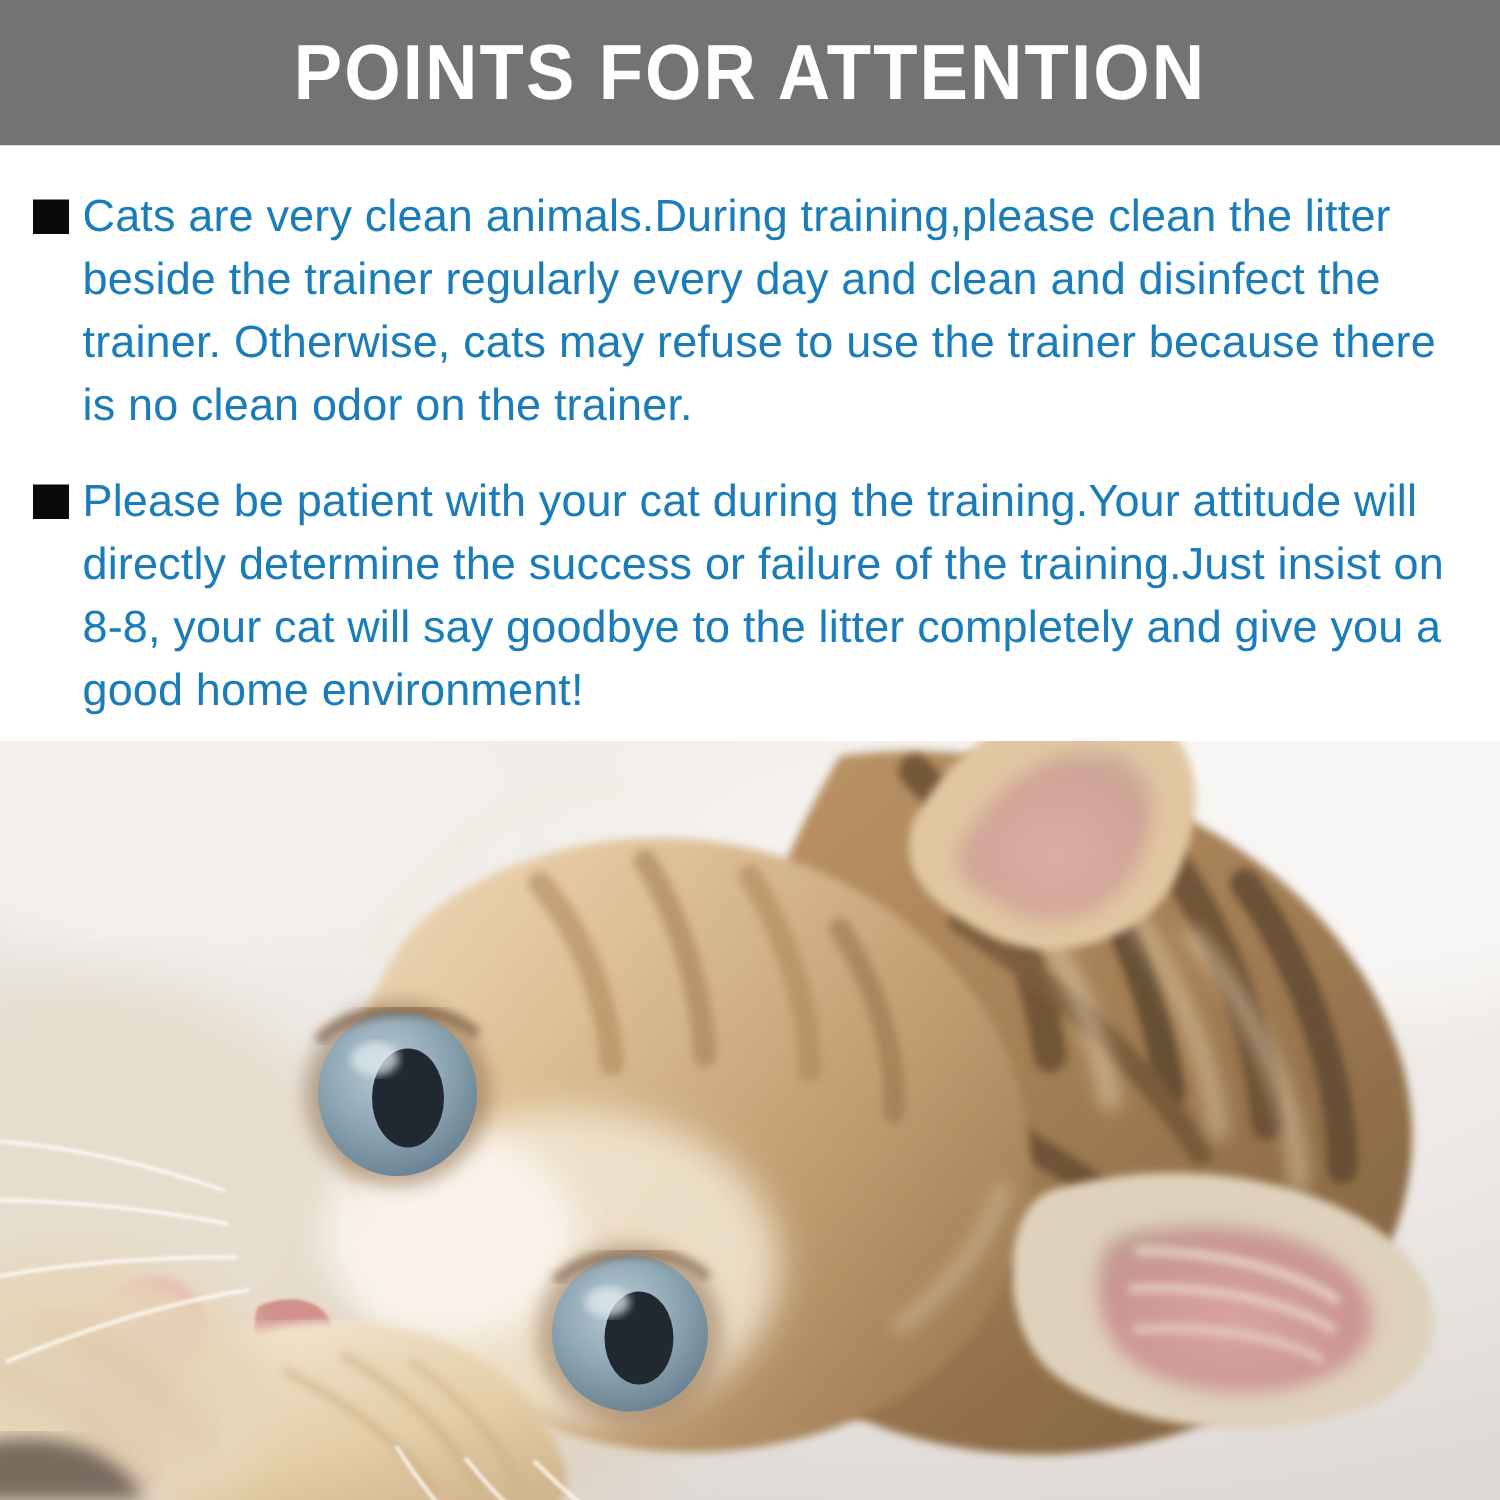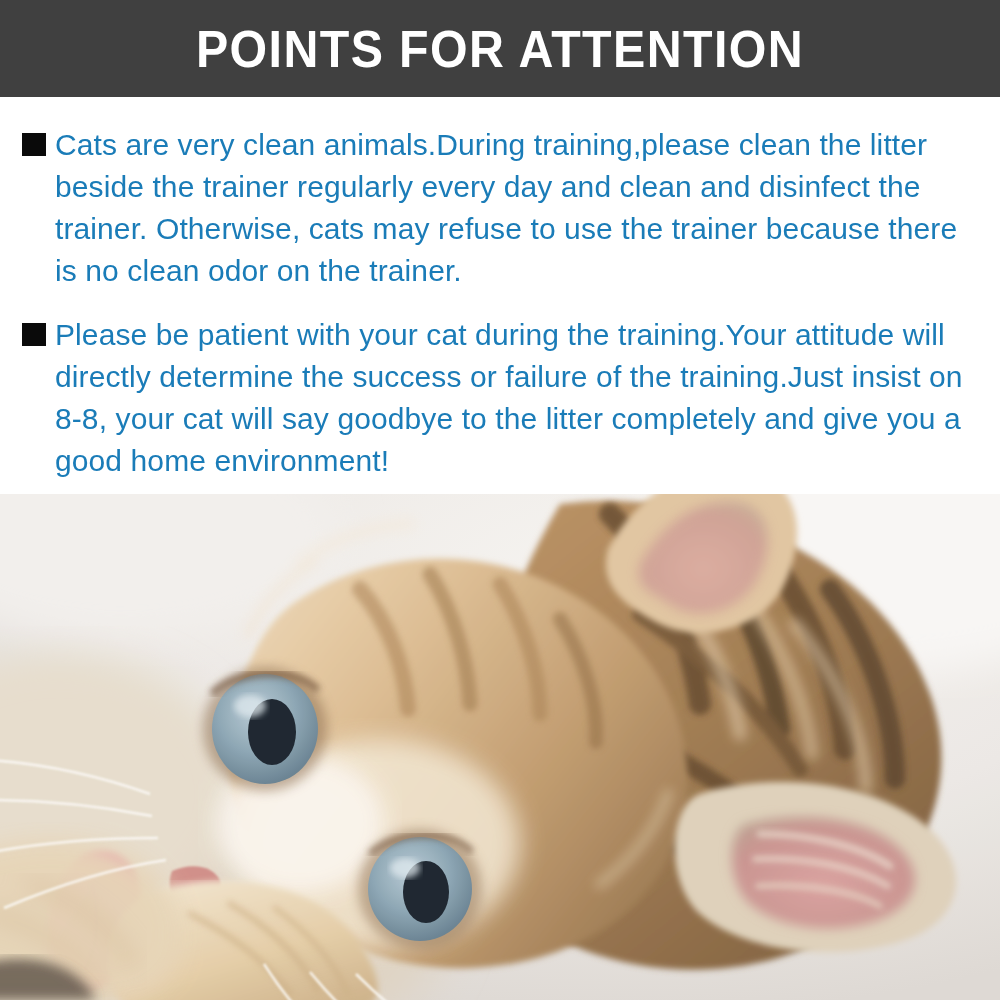--- a/index.html
+++ b/index.html
@@ -20,21 +20,21 @@
     overflow: hidden;
   }
 
   
   .header-band {
     position: absolute;
     left: 0;
     top: 0;
     width: 1000px;
     height: 97px;
-    background: #404040;
+    background: #737373;
     display: flex;
     align-items: center;
     justify-content: center;
   }
 
   .header-title {
     color: #ffffff;
     font-family: "Liberation Sans", sans-serif;
     font-weight: bold;
     font-size: 52px;

